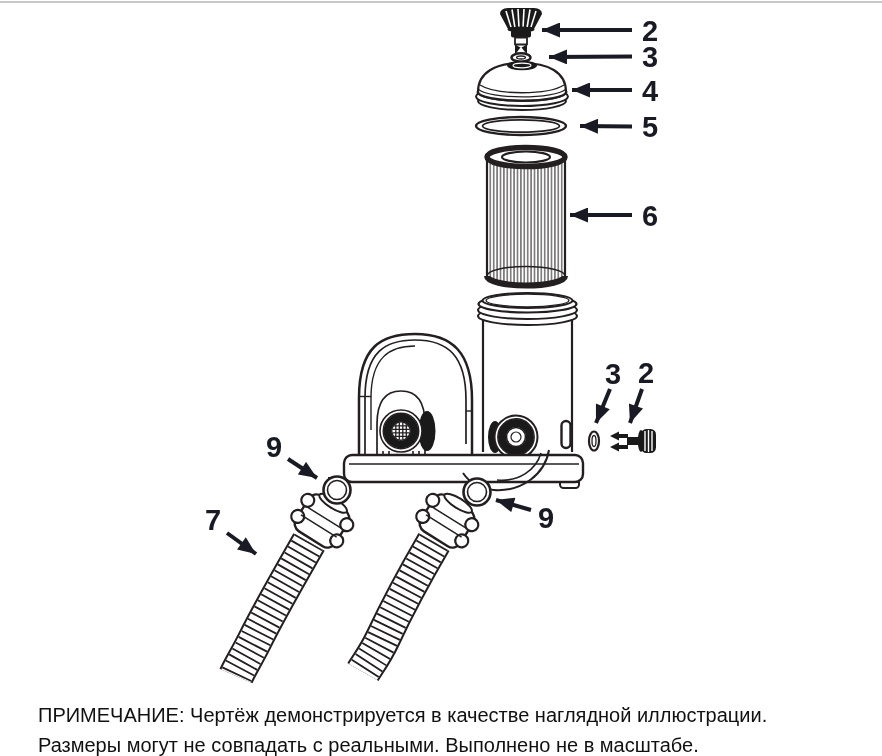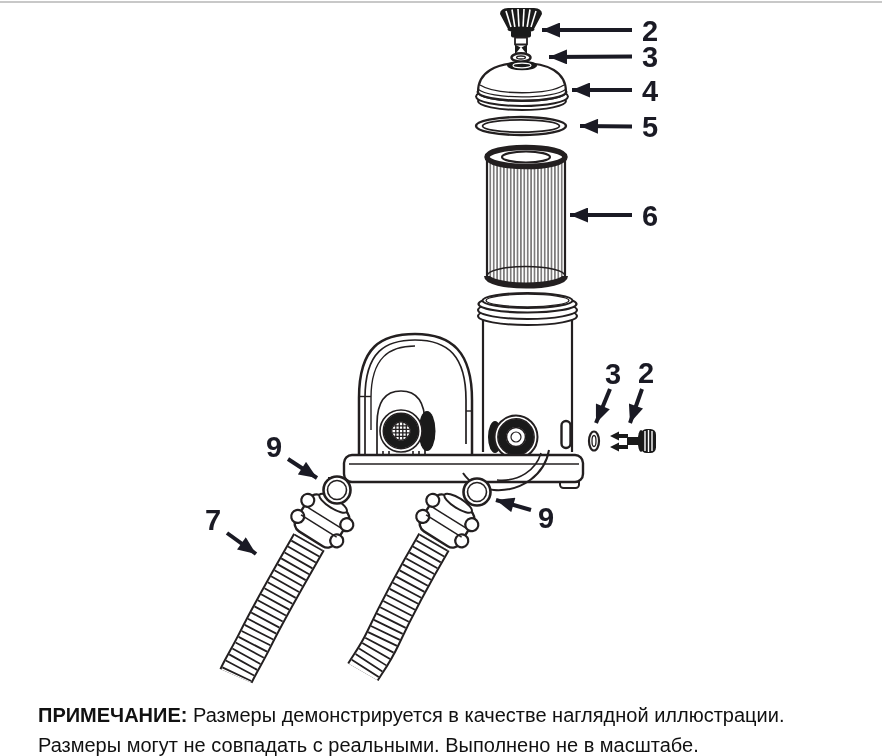--- a/index.html
+++ b/index.html
@@ -10,21 +10,21 @@
   #stage{position:absolute;left:0;top:0;}
   .callout-num{
     font-family:"Liberation Sans", sans-serif;
     font-weight:bold;font-size:29px;fill:#1a1a24;
   }
   #note{
     position:absolute;left:38px;top:700px;width:830px;
     font-size:20px;line-height:30px;color:#111111;
     font-family:"Liberation Sans", sans-serif;
   }
-  #note .note-label{font-weight:bold;}
+  #note .note-label{font-weight:normal;}
 </style>
 </head>
 <body>
 
 <svg id="stage" width="882" height="700" viewBox="0 0 882 700">
   <defs>
     <marker id="ah" viewBox="0 0 12 10" refX="12" refY="5" markerWidth="19" markerHeight="15" orient="auto" markerUnits="userSpaceOnUse">
       <path d="M0,0 L12,5 L0,10 Z" fill="#1a1a24"></path>
     </marker>
     <pattern id="pleats" patternUnits="userSpaceOnUse" width="3.4" height="8">
@@ -253,15 +253,15 @@
       <text class="callout-num" x="546" y="528" text-anchor="middle">9</text>
     </g>
     <g>
       <line x1="227" y1="533" x2="256" y2="554" stroke="#1a1a24" stroke-width="4" marker-end="url(#ah)"></line>
       <text class="callout-num" x="213" y="530" text-anchor="middle">7</text>
     </g>
   </g>
 </svg>
 
 <div id="note">
-  <div><span class="note-label">ПРИМЕЧАНИЕ:</span> <span>Размеры демонстрируется в качестве наглядной иллюстрации.</span></div>
+  <div><span class="note-label">ПРИМЕЧАНИЕ:</span> <span>Чертёж демонстрируется в качестве наглядной иллюстрации.</span></div>
   <div>Размеры могут не совпадать с реальными. Выполнено не в масштабе.</div>
 </div>
 
 </body></html>

